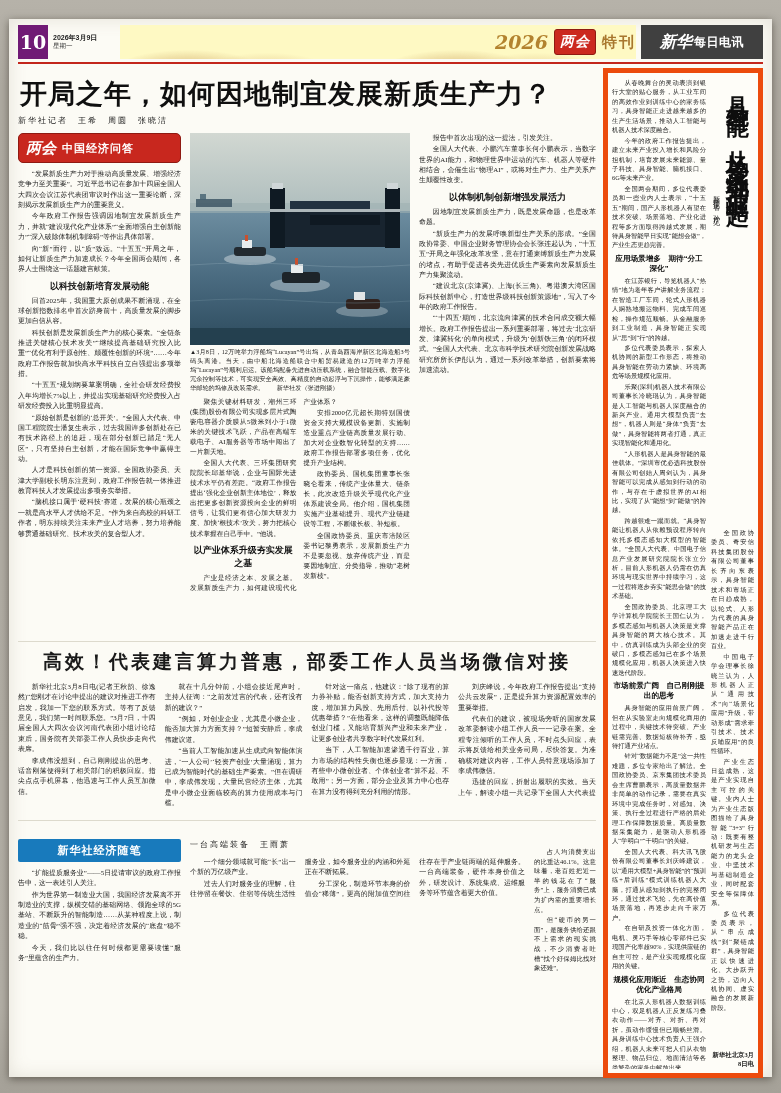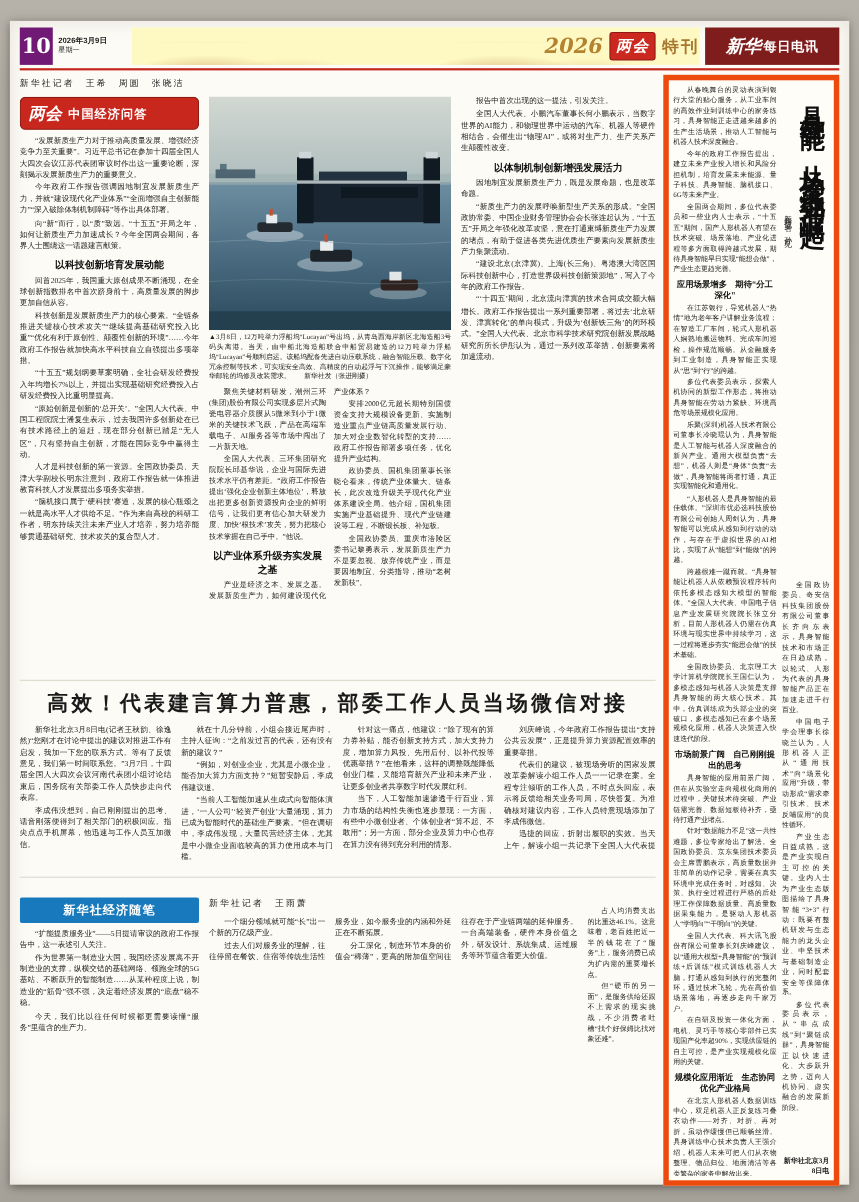--- a/index.html
+++ b/index.html
@@ -36,21 +36,21 @@
   .banner::before { left:0; }
   .banner::after  { right:10%; }
   .b-year { font-size:19px; font-weight:bold; font-style:italic; color:#b3832f; font-family:"DejaVu Serif",serif; z-index:1;}
   .b-logo {
     background:#cb291f; color:#fff; font-weight:bold; font-size:14px; font-style:italic;
     padding:3px 5px; border-radius:3px; border:1px solid #8f1a12; z-index:1; letter-spacing:1px;
   }
   .b-suffix { font-size:15px; font-weight:bold; color:#a8772e; letter-spacing:2px; z-index:1;
     font-family:"Liberation Sans",sans-serif;}
   .masthead {
-    width:122px; background:#7f1d1d; color:#fff; display:flex; align-items:center; justify-content:center; gap:2px;
+    width:122px; background:#404040; color:#fff; display:flex; align-items:center; justify-content:center; gap:2px;
   }
   .mh-script { font-size:16px; font-weight:bold; font-style:italic; font-family:"DejaVu Serif",serif; }
   .mh-rest { font-size:12px; font-weight:bold; font-family:"Liberation Sans",sans-serif; letter-spacing:.5px;}
   .redrule { height:2px; background:#c3261c; margin-top:3px; }
 
   
   .content { display:flex; gap:7px; margin-top:4px; }
   .main { width:578px; }
 
   h1.mainhead {
@@ -75,21 +75,21 @@
     padding:0 7px; gap:6px; color:#fff; margin-bottom:6px; border:1px solid #8f1a12;
   }
   .qa-lh { font-size:15px; font-weight:bold; font-style:italic; font-family:"DejaVu Serif",serif; }
   .qa-label { font-size:11px; font-weight:bold; letter-spacing:1px; font-family:"Liberation Sans",sans-serif; }
 
   .photo { width:220px; height:212px; background:#47697f; overflow:hidden; }
   .caption { font-size:6.2px; line-height:1.45; text-align:justify; margin-top:3px; color:#222; }
   .twocol { column-count:2; column-gap:7px; margin-top:4px; height:232px; overflow:hidden; }
   .twocol .para { font-size:6.7px; }
 
-  .row2 { border-top:1px solid #dddacd; margin-top:22px; padding-top:3px; }
+  .row2 { border-top:1px solid #dddacd; margin-top:0; padding-top:3px; }
   h2.a2head {
     text-align:center; font-size:19px; font-weight:bold; letter-spacing:3px; margin:4px 0 7px;
     font-family:"DejaVu Serif",serif; white-space:nowrap;
   }
   .fourcol { column-count:4; column-gap:9px; height:130px; overflow:hidden; }
 
   .row3 { display:flex; gap:9px; margin-top:8px; border-top:1px solid #dddacd; padding-top:16px; height:238px; overflow:hidden;}
   .r3-left { width:163px; overflow:hidden;}
   .blue-label {
     background:#187abc; color:#fff; font-weight:bold; font-size:11px; text-align:center;
@@ -149,20 +149,21 @@
     </div>
     <div class="masthead">
       <span class="mh-script">新华</span>
       <span class="mh-rest">每日电讯</span>
     </div>
   </div>
   <div class="redrule"></div>
 
   <div class="content">
     <div class="main">
+      <h1 class="mainhead">开局之年，如何因地制宜发展新质生产力？</h1>
       <div class="byline">新华社记者　王希　周圆　张晓洁</div>
 
       <div class="row1">
         <div class="colA">
           <div class="qa-logo">
             <span class="qa-lh">两会</span>
             <span class="qa-label">中国经济问答</span>
           </div>
           <div>
               <p class="para">“发展新质生产力对于推动高质量发展、增强经济竞争力至关重要”。习近平总书记在参加十四届全国人大四次会议江苏代表团审议时作出这一重要论断，深刻揭示发展新质生产力的重要意义。</p>
@@ -263,21 +264,21 @@
       <div class="row3">
         <div class="r3-left">
           <div class="blue-label">新华社经济随笔</div>
           <div>
               <p class="para">“扩能提质服务业”——5日提请审议的政府工作报告中，这一表述引人关注。</p>
               <p class="para">作为世界第一制造业大国，我国经济发展离不开制造业的支撑，纵横交错的基础网络、领跑全球的5G基站、不断跃升的智能制造……从某种程度上说，制造业的“筋骨”强不强，决定着经济发展的“底盘”稳不稳。</p>
               <p class="para">今天，我们比以往任何时候都更需要读懂“服务”里蕴含的生产力。</p>
             </div>
         </div>
         <div class="r3-center">
-          <div class="byline">新华社记者　王雨萧</div>
+          <div class="byline">一台高端装备　王雨萧</div>
           <div class="threecol">
               <p class="para">一个细分领域就可能“长”出一个新的万亿级产业。</p>
               <p class="para">过去人们对服务业的理解，往往停留在餐饮、住宿等传统生活性服务业，如今服务业的内涵和外延正在不断拓展。</p>
               <p class="para">分工深化，制造环节本身的价值会“稀薄”，更高的附加值空间往往存在于产业链两端的延伸服务。一台高端装备，硬件本身价值之外，研发设计、系统集成、运维服务等环节蕴含着更大价值。</p>
             </div>
         </div>
         <div class="r3-right">
             <p class="para">占人均消费支出的比重达46.1%。这意味着，老百姓把近一半的钱花在了“服务”上，服务消费已成为扩内需的重要增长点。</p>
             <p class="para">但“硬币的另一面”，是服务供给还跟不上需求的现实挑战，不少消费者吐槽“找个好保姆比找对象还难”。</p>
           </div>

